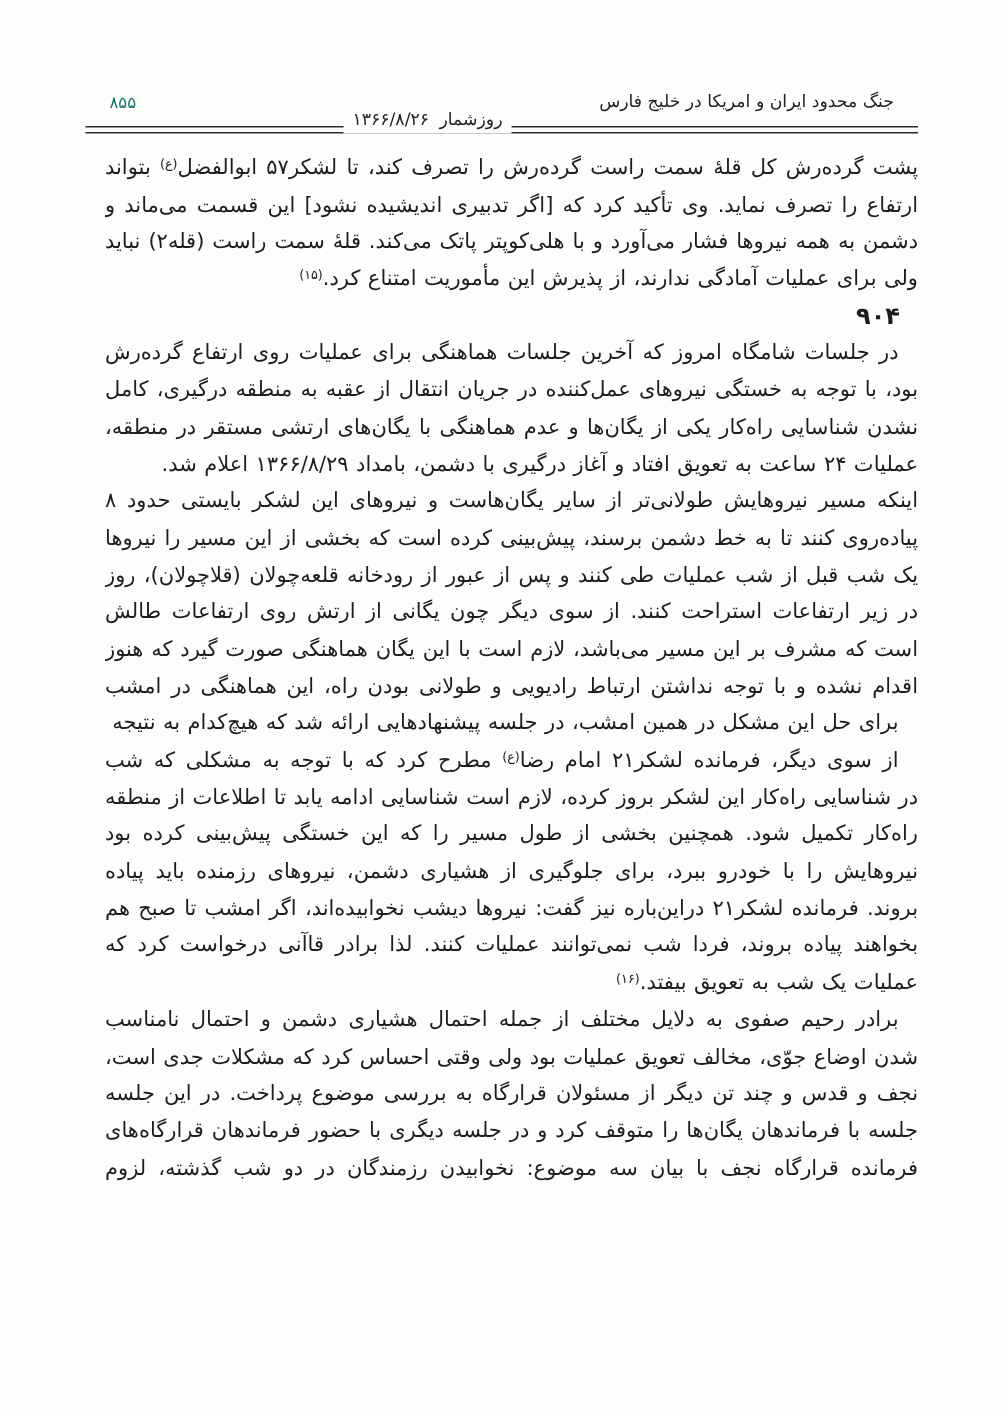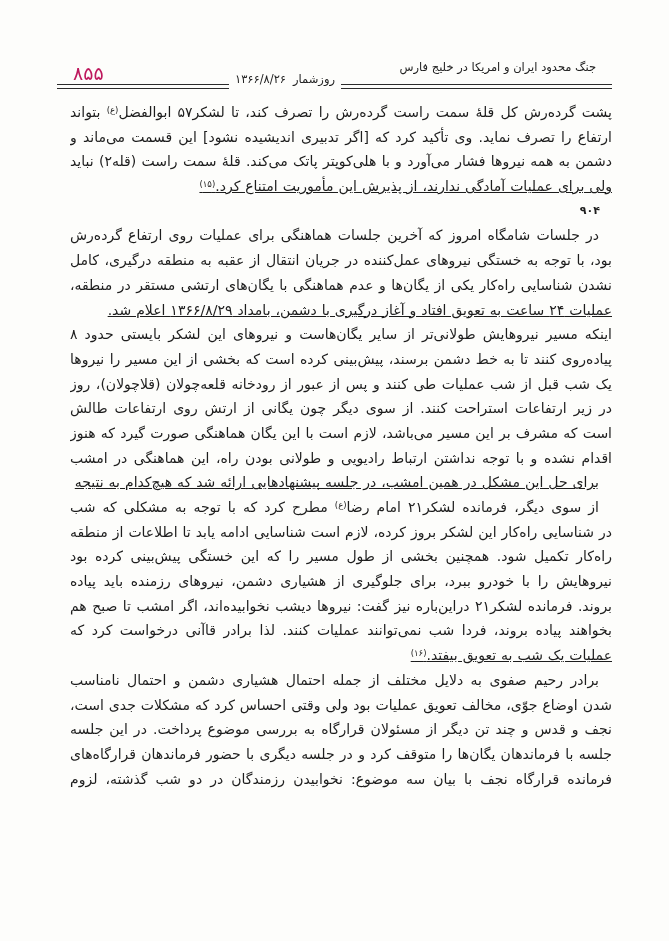--- a/index.html
+++ b/index.html
@@ -22,21 +22,21 @@
     width: 555px;
   }
   
   header { position: relative; height: 100px; }
   .title {
     position: absolute; top: 60px; right: 16px;
     font-size: 11.5px; color: #222; white-space: nowrap;
   }
   .pagenum {
     position: absolute; top: 62px; left: 16px;
-    font-size: 19px; color: #be185d; letter-spacing: 1px;
+    font-size: 11px; color: #0f766e; letter-spacing: 1px;
   }
   .rule {
     position: absolute; top: 84px; left: 0; right: 0;
     height: 2.5px;
     border-top: 1px solid #2b2b2b;
     border-bottom: 1px solid #2b2b2b;
   }
   .datelabel {
     position: absolute; top: 70px; left: 172px;
     height: 19px; line-height: 19px;
@@ -47,25 +47,25 @@
   }
   
   main { position: relative; }
   .line {
     height: 24.7px; line-height: 24.7px;
     font-size: 14px; overflow: hidden;
     text-align: justify; text-align-last: justify;
     word-spacing: 0.5px;
     margin-left: 13px;
   }
-  .line.lastline { text-align: right; text-align-last: right; text-decoration: underline; }
+  .line.lastline { text-align: right; text-align-last: right; }
   .line.indent { padding-right: 13px; }
   .heading {
     height: 24.7px; line-height: 24.7px;
-    font-size: 11px; font-weight: bold;
+    font-size: 16px; font-weight: bold;
     text-align: right; padding-right: 12px;
   }
   sup {
     font-size: 8.5px; line-height: 0;
     vertical-align: 4px; letter-spacing: 0;
   }
 </style>
 </head>
 <body>
 

